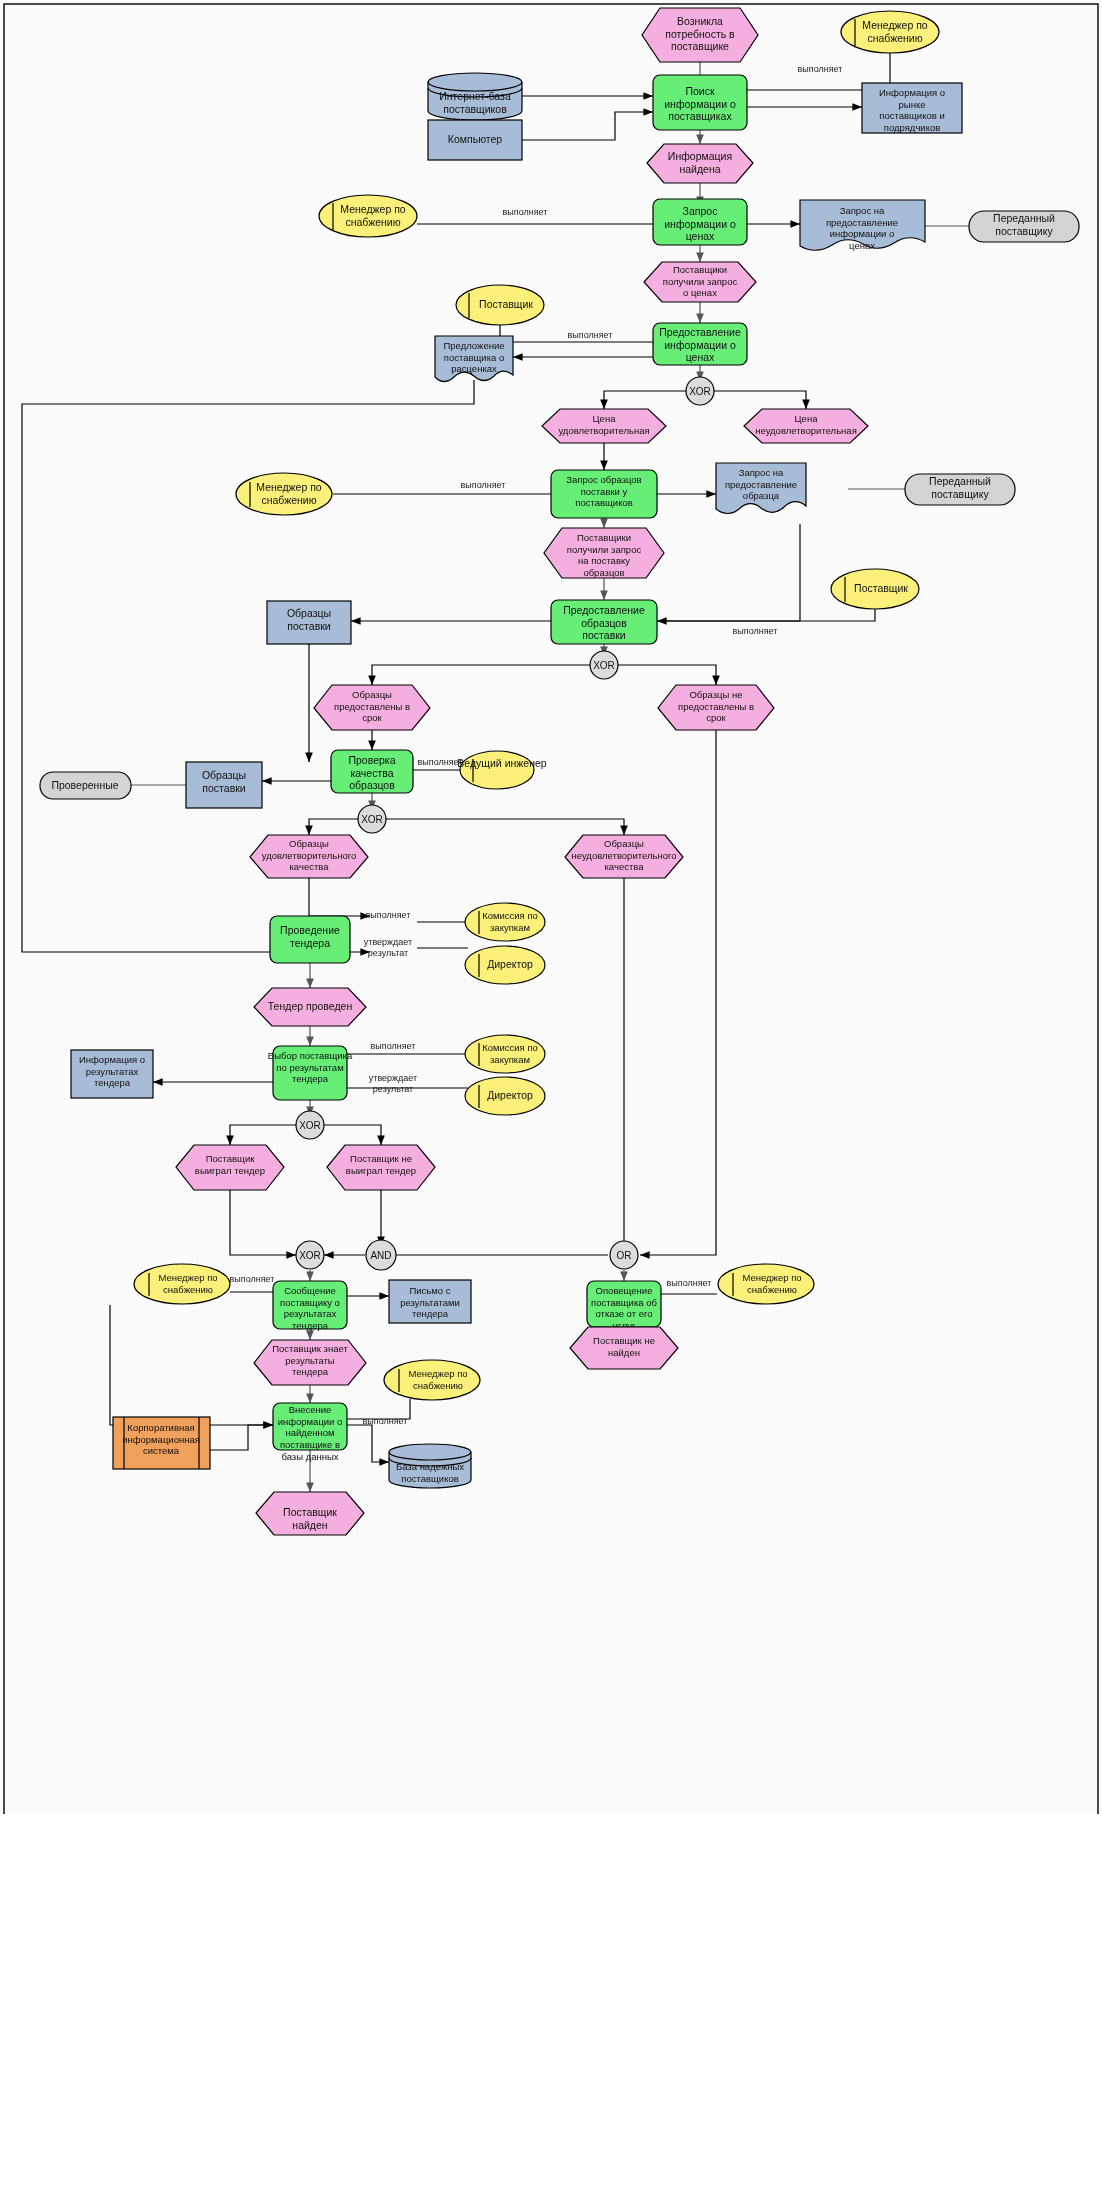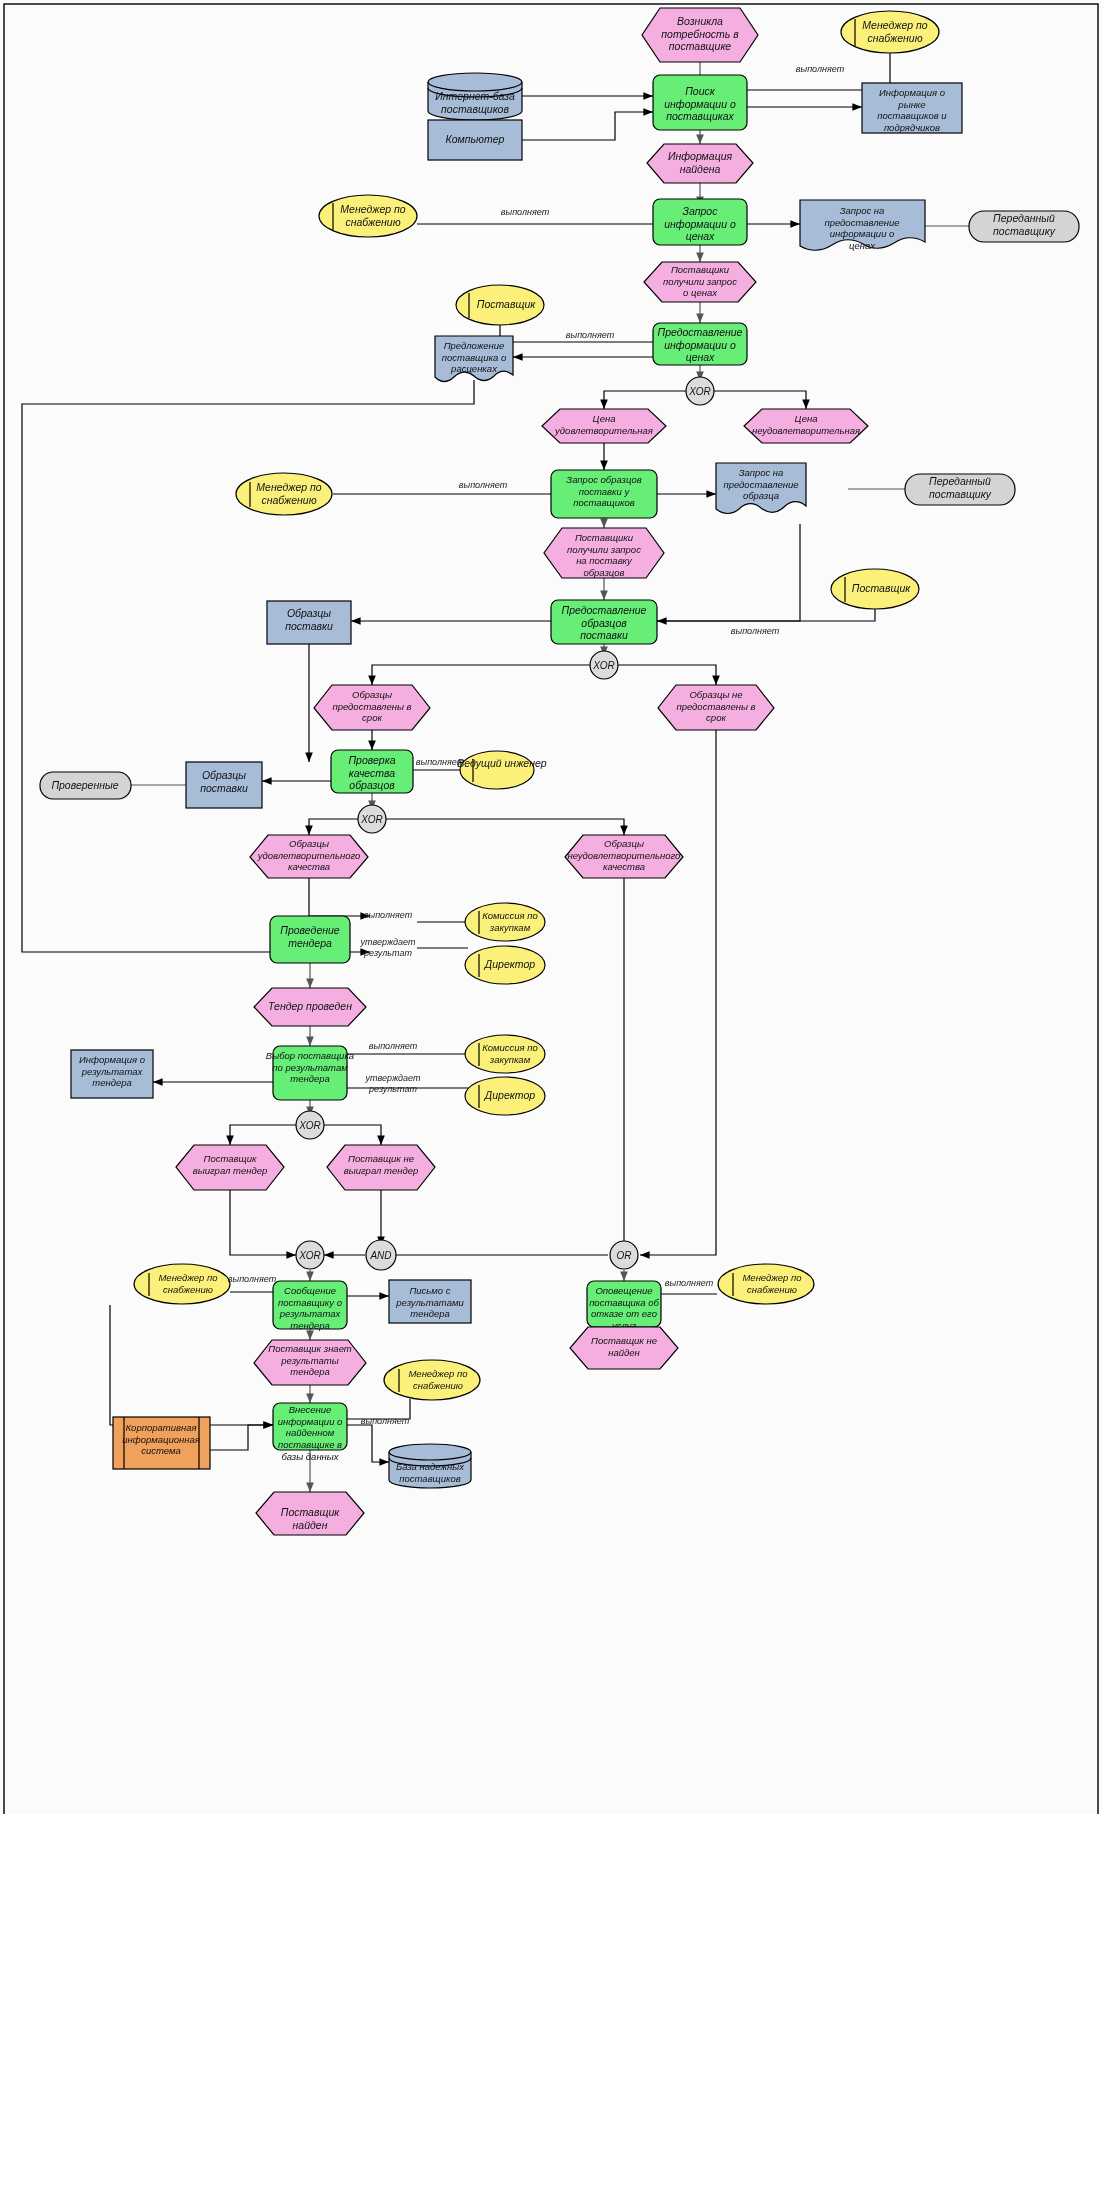--- a/index.html
+++ b/index.html
@@ -1,17 +1,17 @@
 <!DOCTYPE html>
 <html><head>
 <meta charset="utf-8">
 <style>
   html,body{margin:0;padding:0;background:#ffffff;}
   body{font-family:"Liberation Sans","DejaVu Sans",sans-serif;}
-  #page{position:relative;width:1102px;height:1814px;background:#fbfbfb;overflow:hidden;font-style:italic;}
+  #page{position:relative;width:1102px;height:1814px;background:#fbfbfb;overflow:hidden;}
   svg{display:block;}
   .nd-text{font-family:"Liberation Sans","DejaVu Sans",sans-serif;font-size:10.5px;fill:#111111;text-anchor:middle;dominant-baseline:middle;}
   .nd-text.sm{font-size:9.5px;}
   .edge-label{font-family:"Liberation Sans","DejaVu Sans",sans-serif;font-size:9px;fill:#222;text-anchor:middle;}
   .gw-text{font-family:"Liberation Sans","DejaVu Sans",sans-serif;font-size:10px;fill:#111;text-anchor:middle;dominant-baseline:middle;}
   .ftr-text{font-family:"Liberation Sans","DejaVu Sans",sans-serif;font-size:15px;fill:#000;}
   .shape{stroke:#000;stroke-width:1.2;}
   .lnk{stroke:#000;stroke-width:1.2;fill:none;}
   .lnk.g{stroke:#555;}
 </style>

